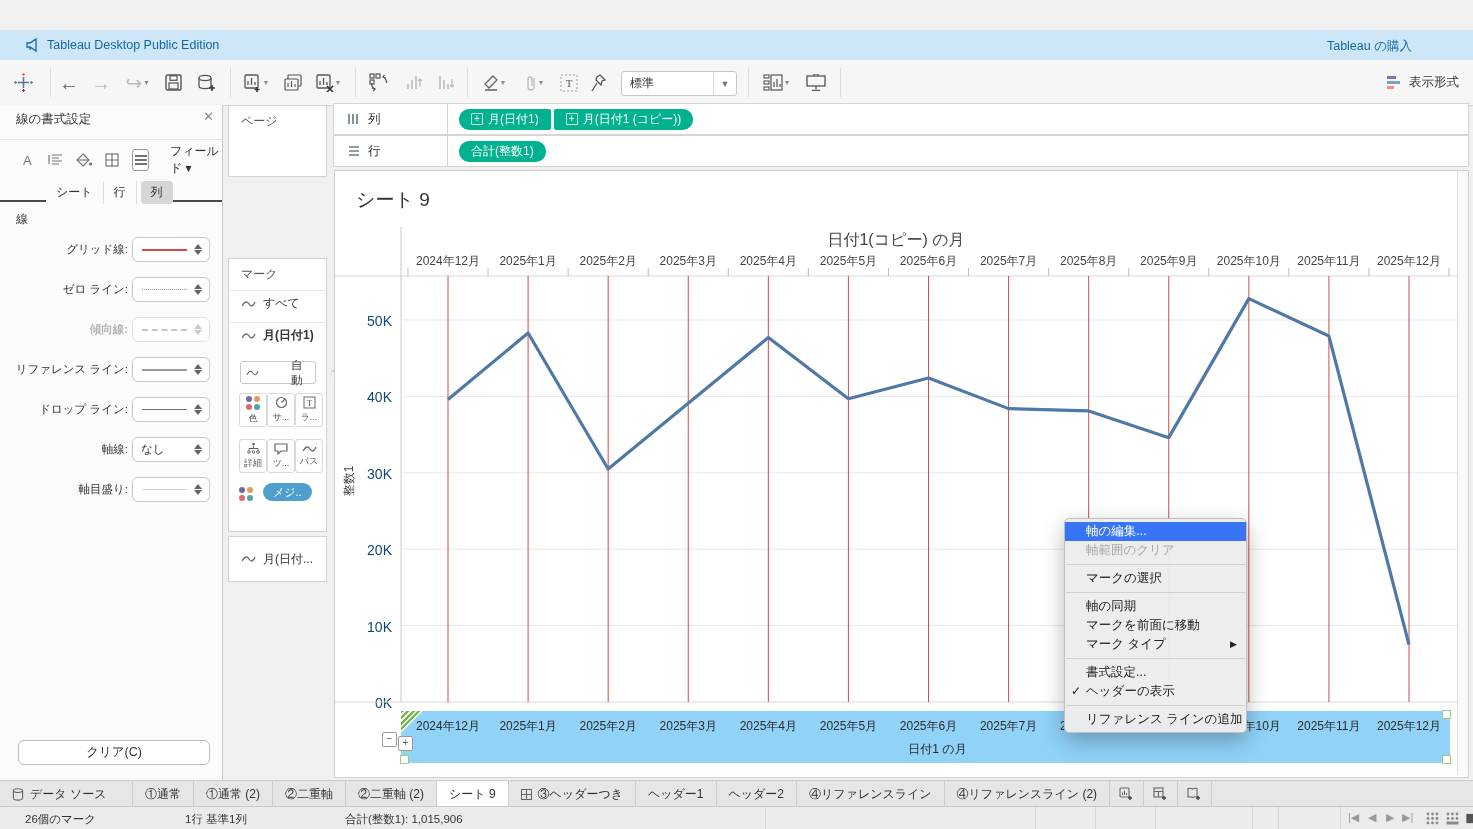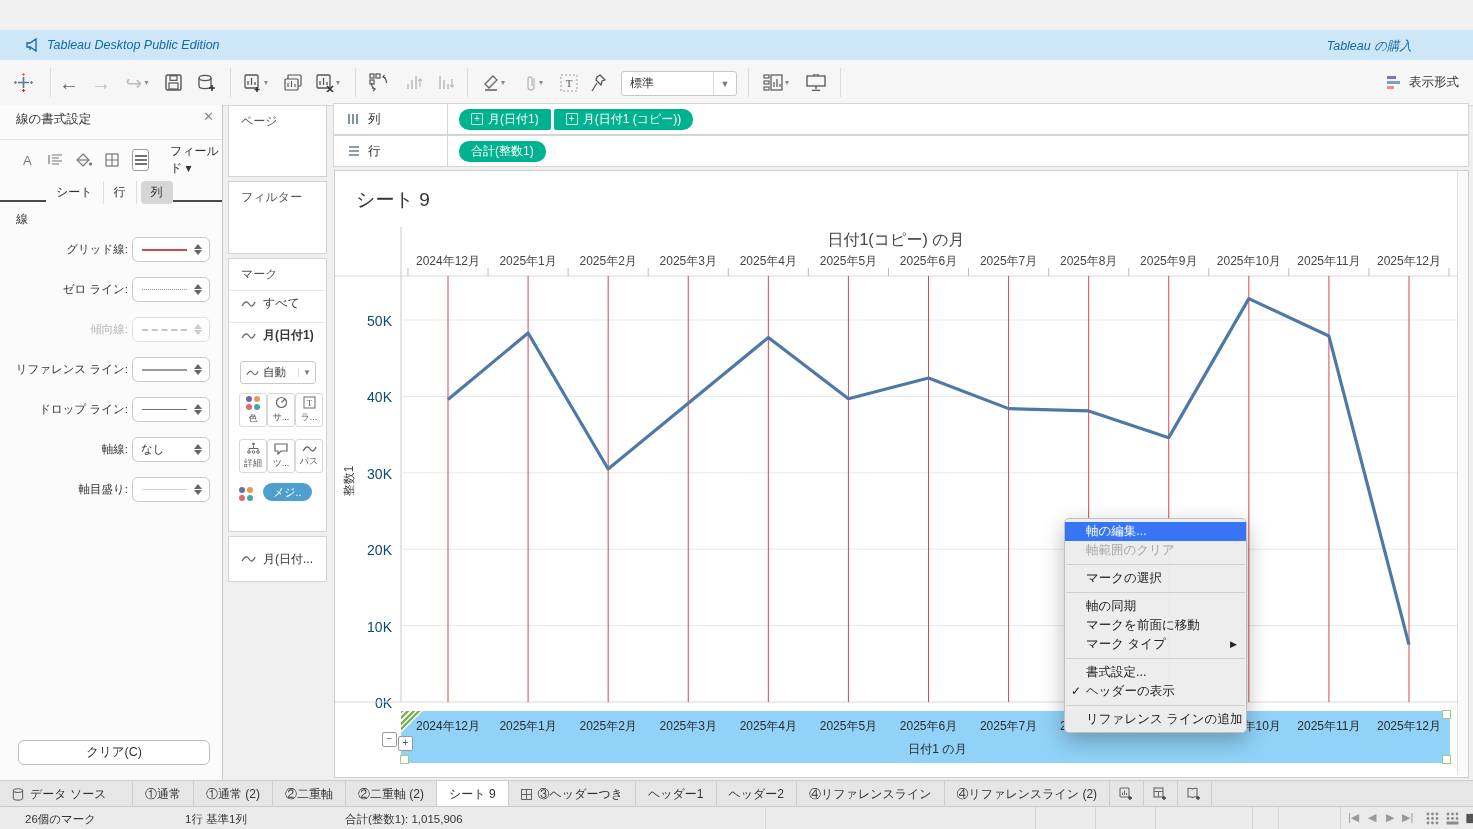--- a/index.html
+++ b/index.html
@@ -7,21 +7,21 @@
        font-family:"Liberation Sans",sans-serif;color:#333;font-size:12px;
        -webkit-font-smoothing:antialiased;}
   .abs{position:absolute;}
   
   #titlebar{left:0;top:0;width:1473px;height:30px;background:#e7e7e7;border-bottom:1px solid #c9c9c9;}
   .traffic{width:12px;height:12px;border-radius:50%;background:#c9c9c9;border:1px solid #b3b3b3;top:8px;}
   #win-title{left:0;right:0;top:7px;text-align:center;font-weight:bold;font-size:13px;color:#9a9a9a;}
   #win-title .tlogo{display:inline-block;width:13px;height:13px;background:#d9d9d9;border:1px solid #c2c2c2;border-radius:2px;vertical-align:-2px;margin-right:6px;}
   
   #banner{left:0;top:30px;width:1473px;height:30px;background:#cde7f8;}
-  #banner .btxt{top:8px;font-size:12.5px;color:#1168a7;font-style:italic;}
+  #banner .btxt{top:8px;font-size:12.5px;color:#1168a7;}
   
   #toolbar{left:0;top:60px;width:1473px;height:45px;background:#f6f6f6;border-bottom:1px solid #d7d7d7;}
   .tbi{position:absolute;top:0;height:45px;display:flex;align-items:center;justify-content:center;color:#646464;}
   .tbi.dis{color:#bdbdbd;}
   .tbsep{position:absolute;top:8px;height:29px;width:1px;background:#dcdcdc;}
   .tbarrow{font-size:20px;line-height:1;}
   .ddv{font-size:8px;color:#8a8a8a;margin-left:2px;}
   #fit-select{left:621px;top:11px;width:114px;height:23px;background:#fff;border:1px solid #c7c7c7;border-radius:3px;
       display:flex;align-items:center;}
   #fit-select .val{flex:1;padding-left:8px;font-size:12px;color:#333;}
@@ -38,38 +38,38 @@
   #fields-dd{margin-left:8px;font-size:12px;color:#333;}
   #fmt-tabs{left:0;top:76px;width:222px;height:22px;}
   #fmt-tabs .rule{position:absolute;left:0;top:19px;width:222px;height:2px;background:#4a4a4a;}
   #fmt-tabs .tabs{position:absolute;left:46px;top:0;height:22px;background:#fbfbfb;display:flex;align-items:center;}
   #fmt-tabs .ftab{padding:3px 10px;font-size:12px;color:#333;border-right:1px solid #ddd;}
   #fmt-tabs .ftab:last-child{border-right:none;}
   #fmt-tabs .ftab.active{background:#d6d6d6;border-radius:4px;border-right:none;margin-left:4px;}
   #fmt-section{left:16px;top:106px;font-size:12px;color:#333;}
   .fmtrow{position:absolute;left:0;width:222px;height:24px;}
   .fmtrow .lbl{position:absolute;right:94px;top:5px;font-size:11.5px;color:#333;white-space:nowrap;}
-  .fmtrow.dis .lbl{color:#b5b5b5;}
+  .fmtrow.dis .lbl{color:#b5b5b5;font-weight:bold;}
   .fmtrow .ctl{position:absolute;left:132px;top:0;width:76px;height:23px;background:#fff;border:1px solid #c9c9c9;border-radius:6px;
       display:flex;align-items:center;}
   .fmtrow.dis .ctl{border-color:#e0e0e0;}
   .fmtrow .sample{flex:1;margin:0 4px 0 9px;height:0;}
   .fmtrow .nashi{flex:1;padding-left:8px;font-size:11.5px;color:#333;}
   .stepper{width:14px;display:flex;flex-direction:column;align-items:center;justify-content:center;gap:1px;margin-right:4px;}
   .stepper .up{width:0;height:0;border-left:4px solid transparent;border-right:4px solid transparent;border-bottom:5px solid #666;}
   .stepper .dn{width:0;height:0;border-left:4px solid transparent;border-right:4px solid transparent;border-top:5px solid #666;}
   .fmtrow.dis .stepper .up{border-bottom-color:#ccc}.fmtrow.dis .stepper .dn{border-top-color:#ccc}
   #clear-btn{left:18px;top:635px;width:190px;height:23px;background:#fff;border:1px solid #bdbdbd;border-radius:6px;
       text-align:center;line-height:23px;font-size:12.5px;color:#333;}
   
   .card{position:absolute;background:#fff;border:1px solid #d4d4d4;}
   .cardlbl{position:absolute;left:12px;top:7px;font-size:12px;color:#555;}
   .mkrow{position:absolute;left:0;width:96px;height:26px;display:flex;align-items:center;gap:7px;padding-left:12px;box-sizing:border-box;border-top:1px solid #e8e8e8;}
   .squig{flex:none;}
-  #auto-dd{position:absolute;left:11px;top:102px;width:74px;height:21px;border:1px solid #c9c9c9;border-radius:3px;display:flex;align-items:center;background:#fff;}
+  #auto-dd{position:absolute;left:11px;top:102px;width:74px;height:21px;border:1px solid #c9c9c9;border-radius:3px;display:flex;align-items:center;background:#fff;gap:28px;}
   #auto-dd .t{flex:1;font-size:11.5px;color:#333;padding-left:4px;}
   #auto-dd .a{width:16px;border-left:1px solid #ddd;text-align:center;color:#777;font-size:8px;}
   .mbtn{position:absolute;width:26px;height:32px;border:1px solid #d9d9d9;border-radius:3px;background:#fff;
      display:flex;flex-direction:column;align-items:center;justify-content:center;gap:2px;}
   .mbtn .cap{font-size:9px;color:#555;}
   .dotgrid{display:grid;grid-template-columns:6px 6px;grid-gap:2px;}
   .dotgrid i{width:6px;height:6px;border-radius:50%;}
   .pill-meas{position:absolute;left:34px;top:0;height:18px;border-radius:9px;background:#4f9fce;color:#fff;
      font-size:11px;line-height:18px;padding:0 10px;}
   
@@ -390,23 +390,20 @@
               <i class="dn"></i>
             </span>
           </div>
         </div>
       </div>
     <div class="abs" id="clear-btn">クリア(C)</div>
   </div>
 
   <div class="card" style="left:228px;top:105px;width:97px;height:70px">
     <span class="cardlbl">ページ</span>
-  </div>
-  <div class="card" style="left:228px;top:181px;width:97px;height:71px">
-    <span class="cardlbl">フィルター</span>
   </div>
   <div class="card" style="left:228px;top:258px;width:97px;height:272px">
     <span class="cardlbl">マーク</span>
     <div class="mkrow" style="top:31px">
       <svg class="squig" width="15" height="8" viewBox="0 0 15 8">
           <path d="M1 6C4 1 6 1 8 4s4 3 6-2" fill="none" stroke="#666" stroke-width="1.3"></path>
         </svg>
       <span>すべて</span>
     </div>
     <div class="mkrow" style="top:63px;font-weight:bold">

